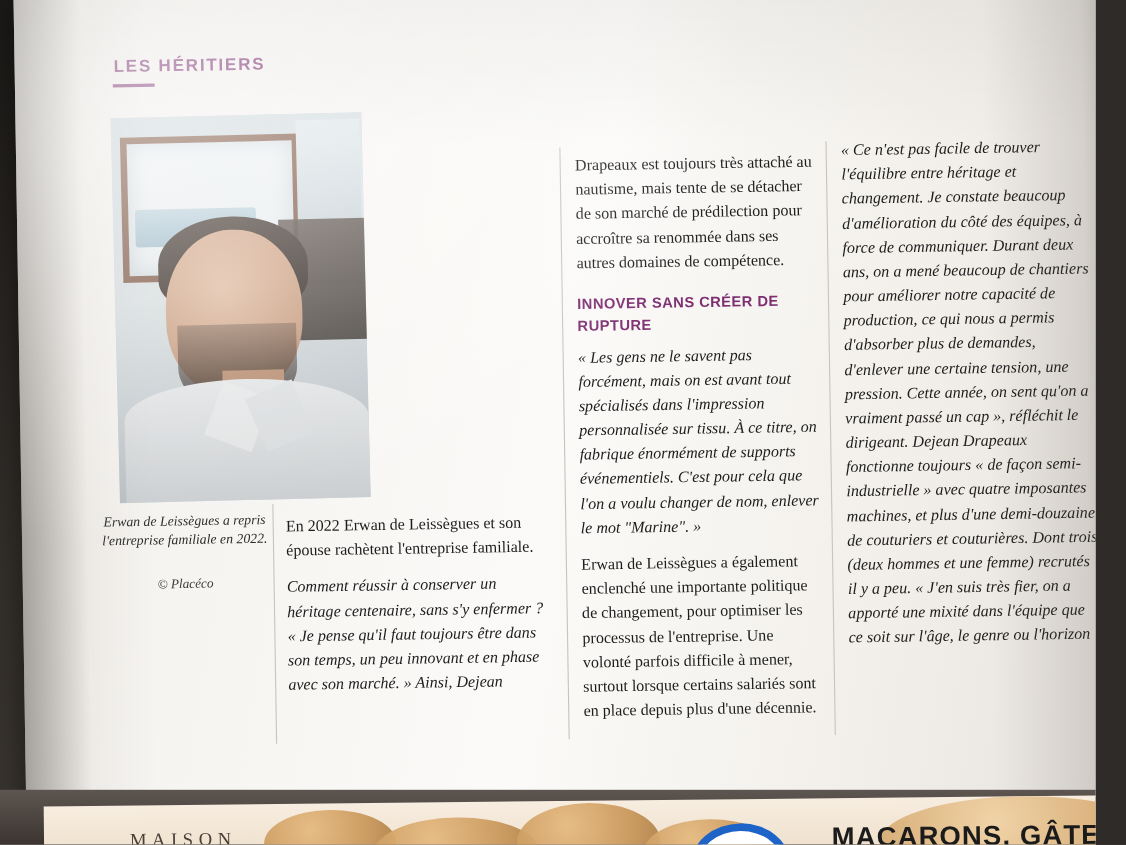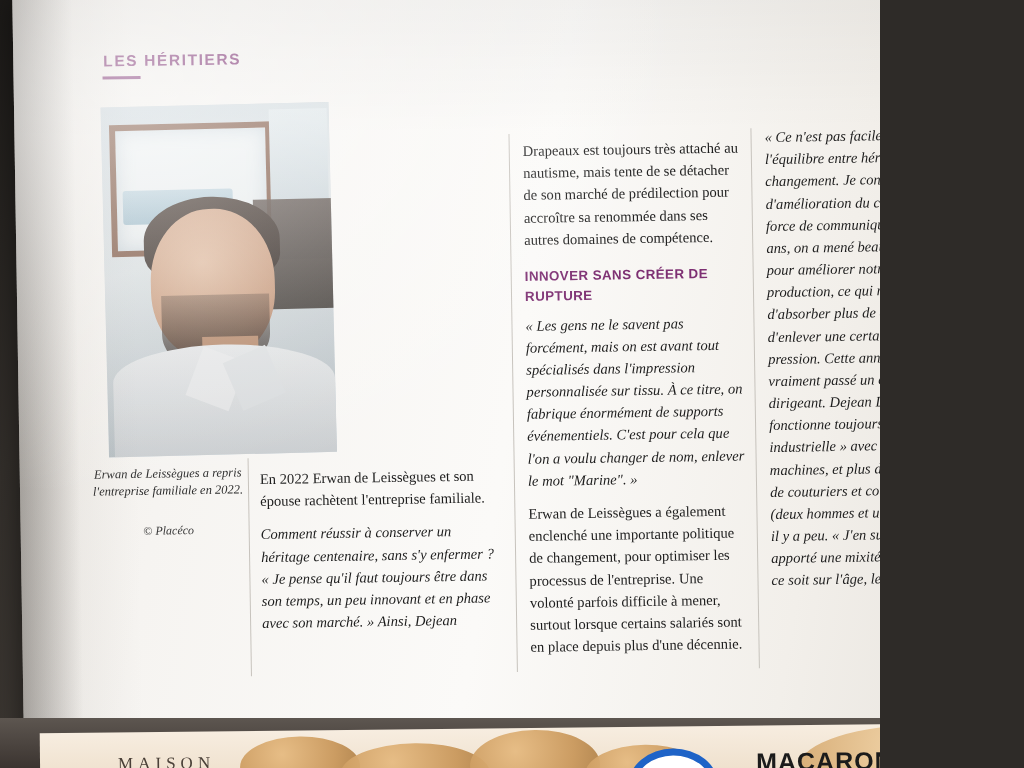--- a/index.html
+++ b/index.html
@@ -7,21 +7,21 @@
     padding: 0;
     width: 1024px;
     height: 768px;
     overflow: hidden;
     background: #2e2b28;
     font-family: "Liberation Sans", sans-serif;
   }
 
   #page {
     position: relative;
-    width: 880px;
+    width: 996px;
     height: 768px;
     background: #e5e5e5;
     overflow: hidden;
   }
 
   
   .desk {
     position: absolute;
     inset: 0;
     background:

